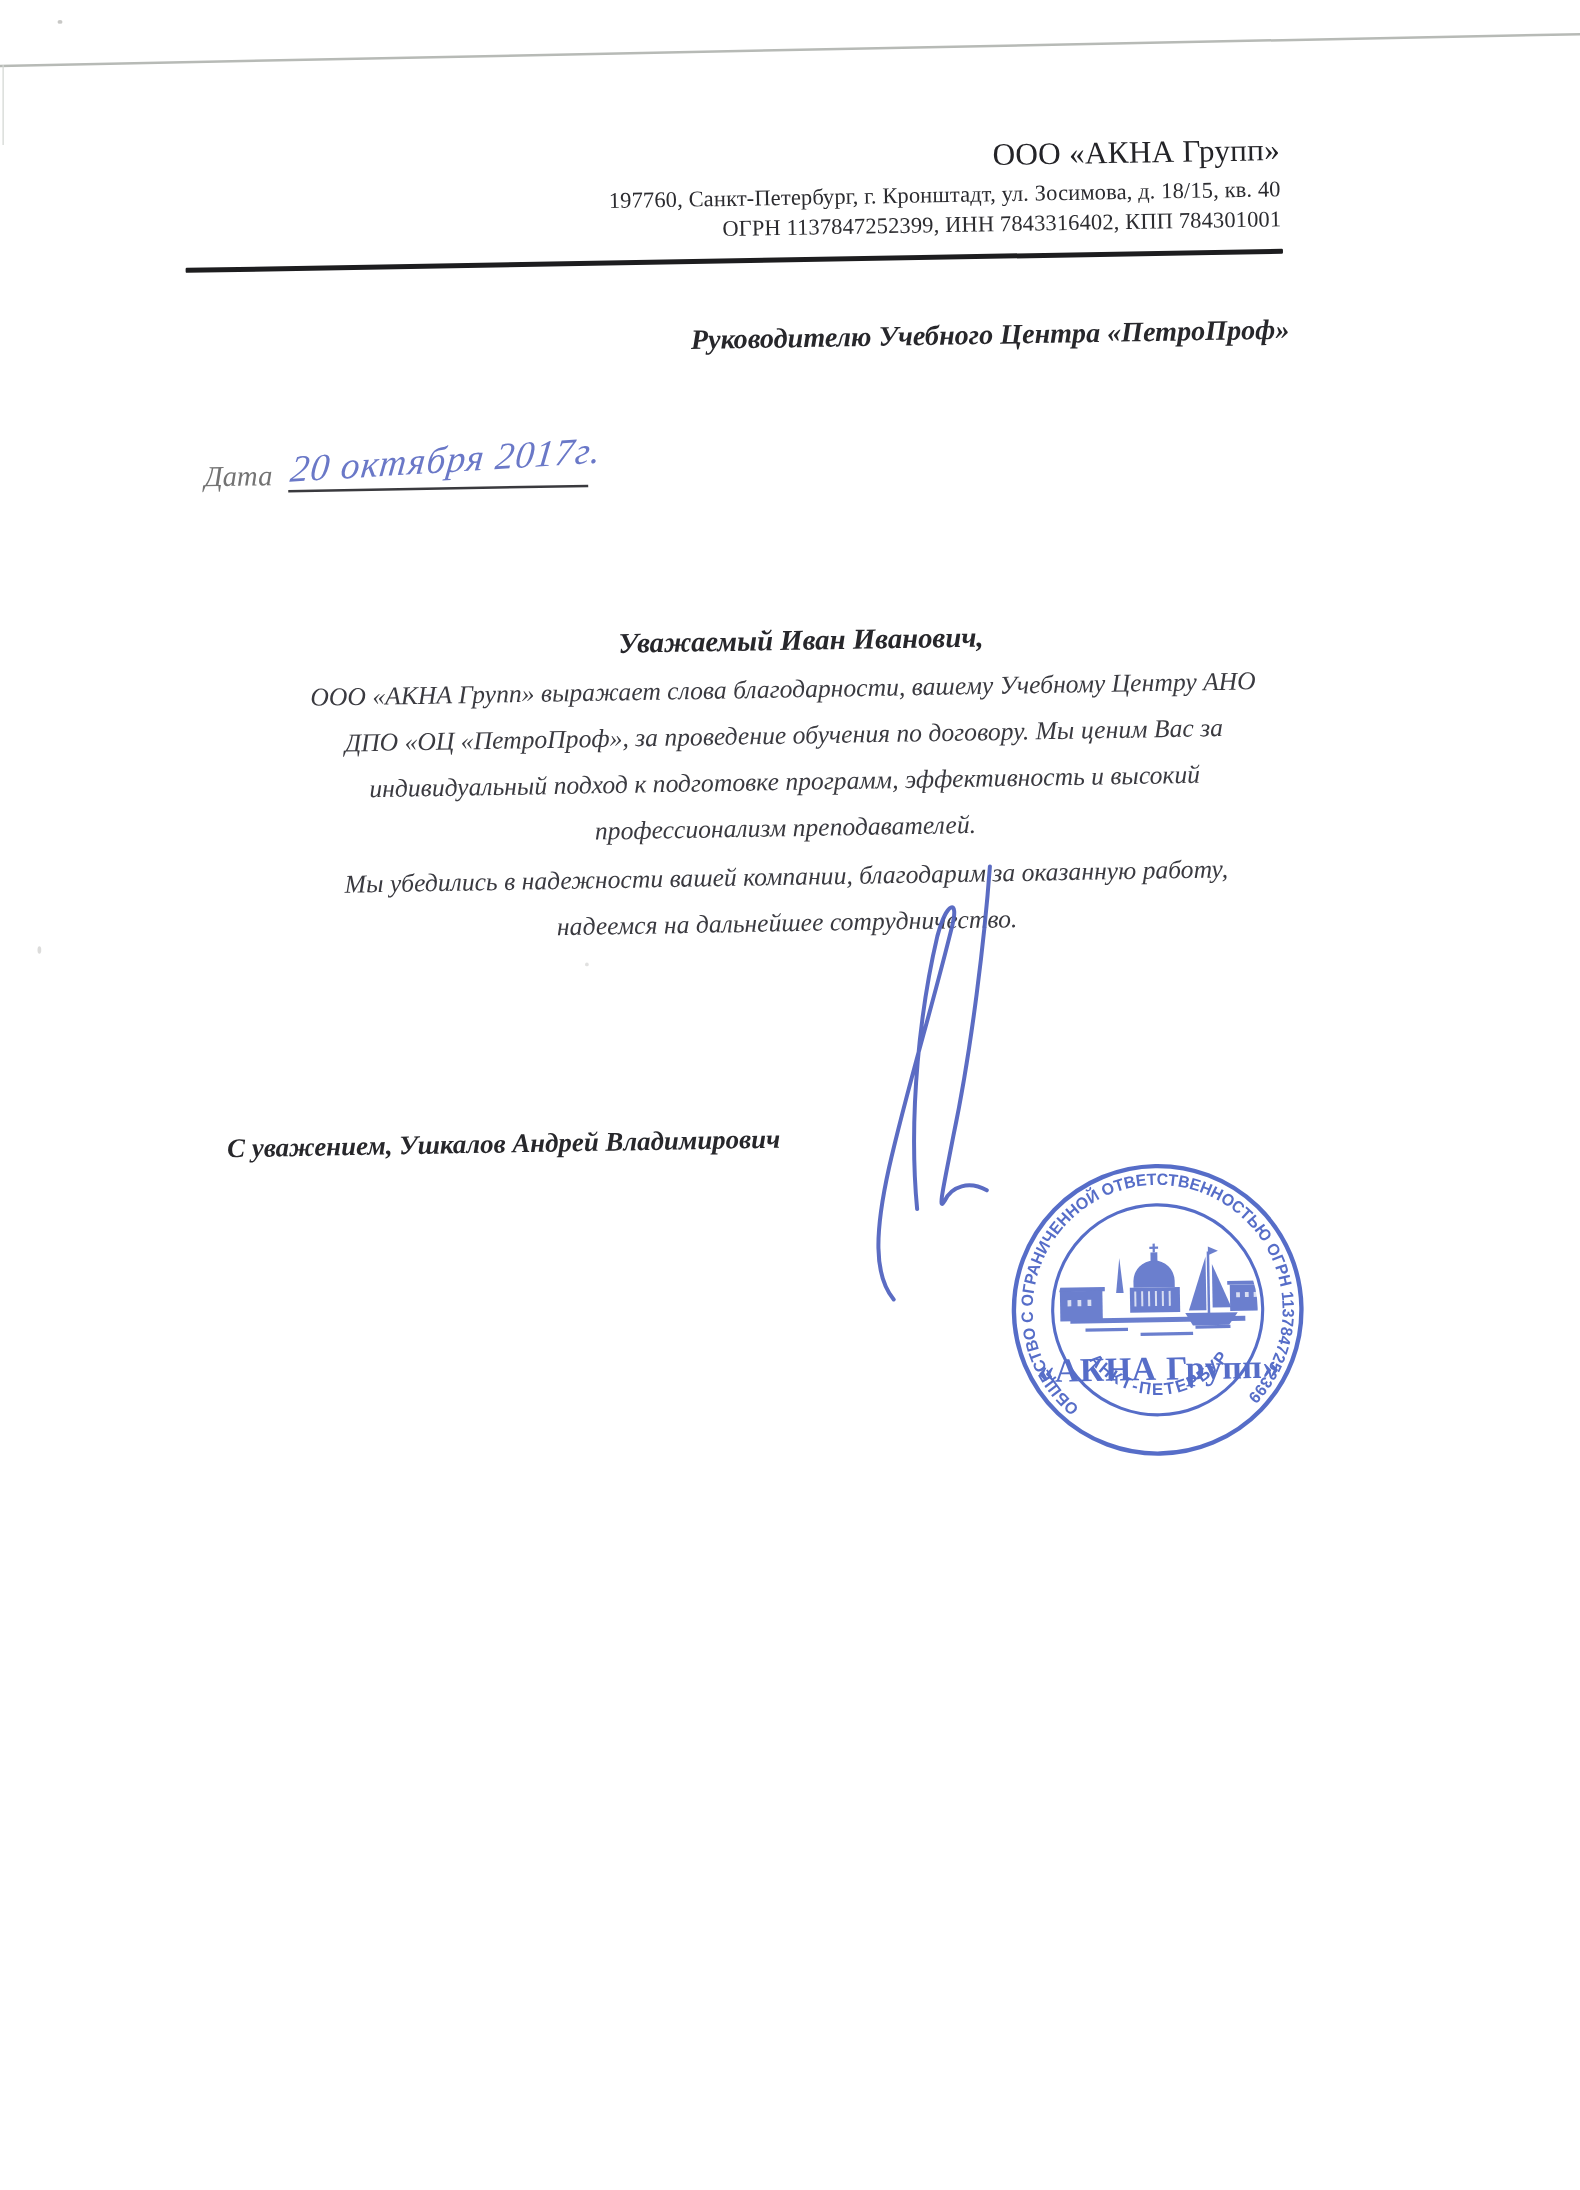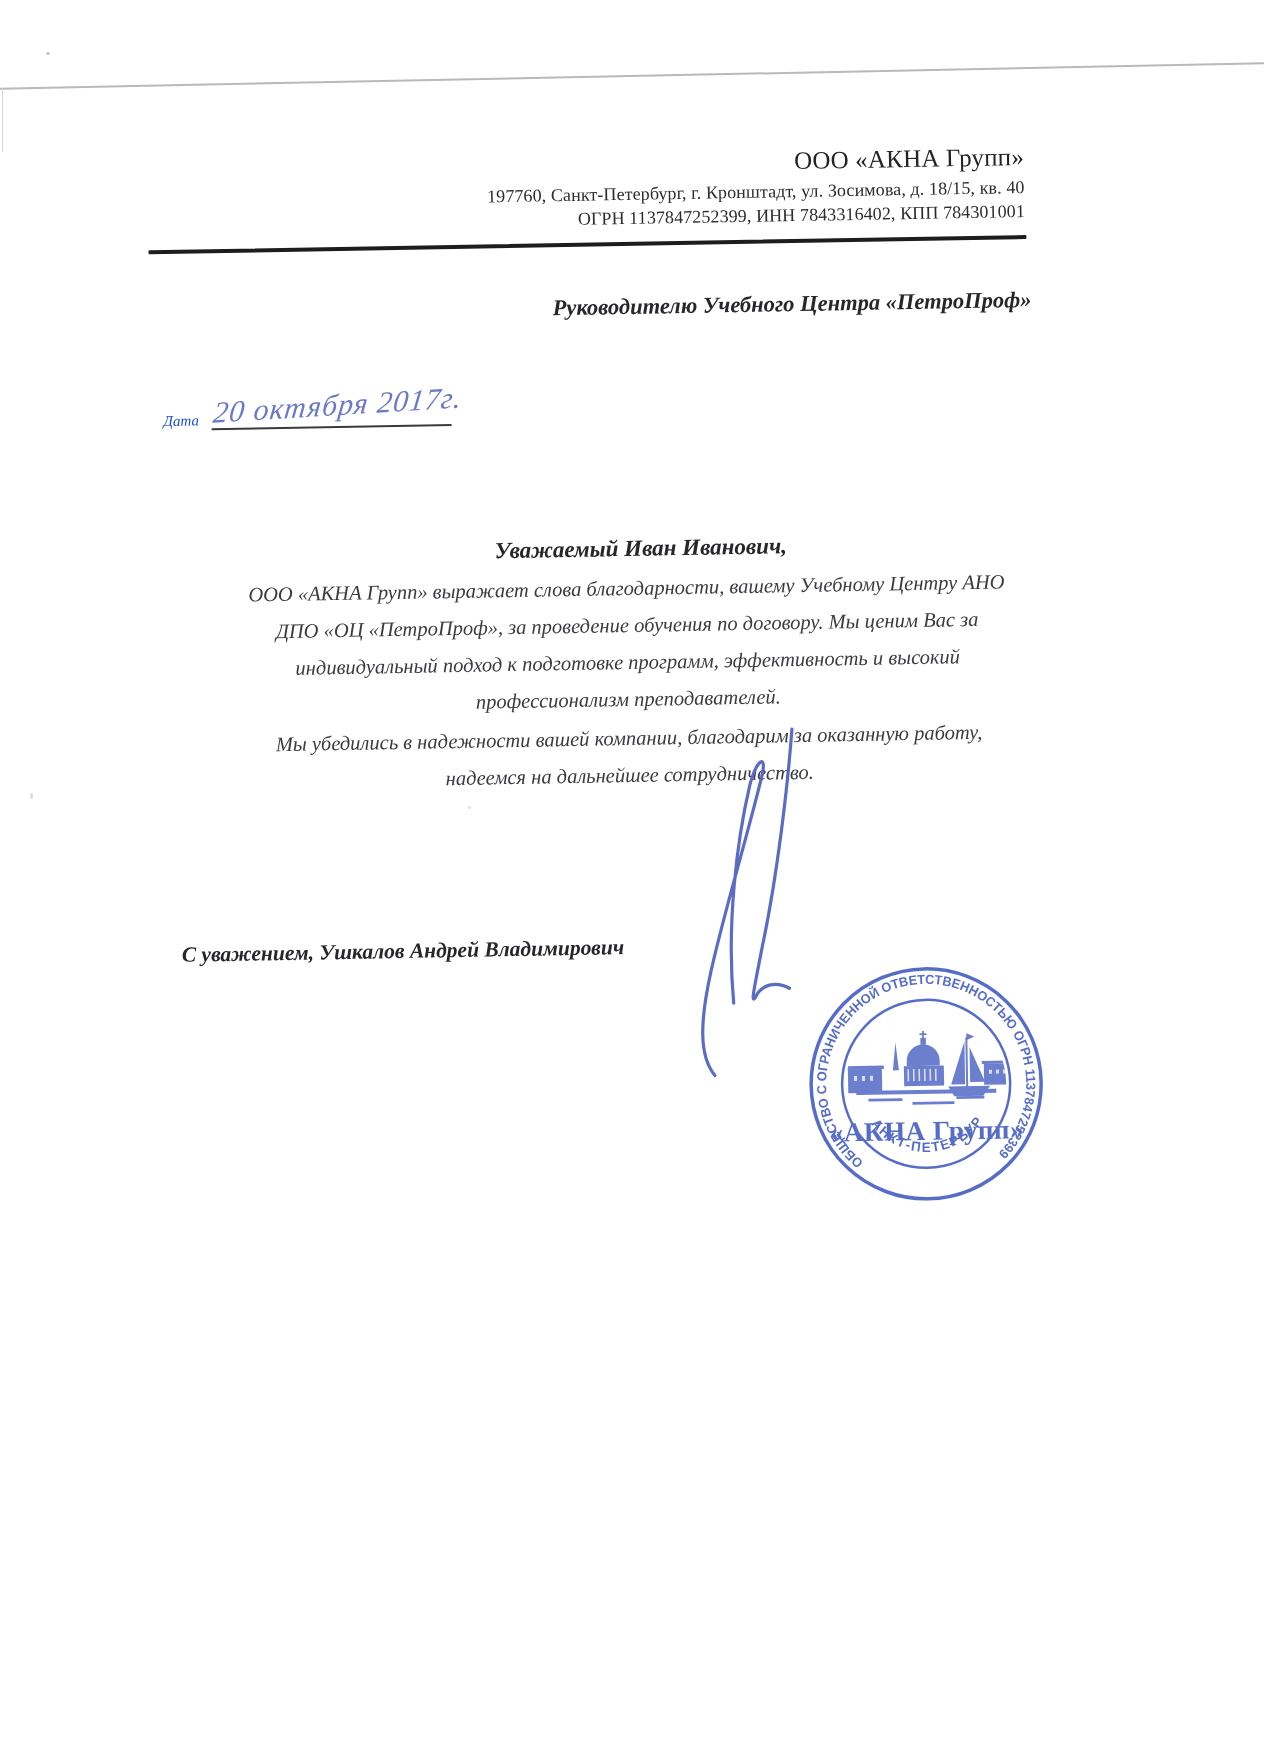--- a/index.html
+++ b/index.html
@@ -2,39 +2,39 @@
 <html><head>
 <meta charset="utf-8">
 <style>
   html,body{margin:0;padding:0;}
   body{
     width:1264px;height:1752px;position:relative;overflow:hidden;
     background:#ffffff;
     font-family:"Liberation Serif","DejaVu Serif",serif;
     color:#2e2e32;
   }
-  .page{position:absolute;inset:0;margin-top:36px;}
+  .page{position:absolute;inset:0;}
   
   .scan-top-line{position:absolute;left:-4px;top:39px;width:1274px;height:1.6px;background:#b7bab6;transform:rotate(-1.15deg);}
   .scan-left-edge{position:absolute;left:2px;top:52px;width:1.2px;height:64px;background:#d4d7d3;}
   .speck{position:absolute;background:#9a9a98;border-radius:50%;opacity:.55;}
   .speck.a{left:46px;top:16px;width:4px;height:3px;}
   .speck.b{left:30px;top:757px;width:3px;height:6px;opacity:.35;}
   .speck.c{left:468px;top:770px;width:3px;height:3px;opacity:.3;}
   
   .rot{position:absolute;inset:0;transform:rotate(-1deg);transform-origin:0px 876px;}
   
   .letterhead{position:absolute;right:227px;top:126px;text-align:right;line-height:1.0;}
   .company{font-size:25px;color:#242428;letter-spacing:.2px;margin-bottom:9px;}
   .addr,.reg{font-size:18px;color:#2c2c30;margin-top:6px;letter-spacing:.1px;}
   .header-divider{position:absolute;left:160px;top:217px;width:878px;height:4px;background:#1d1d1f;border-radius:1px;}
   .addressee{position:absolute;right:222px;top:269px;font-size:22.5px;font-weight:bold;font-style:italic;color:#27272b;}
   
   .date-row{position:absolute;left:172px;top:366px;white-space:nowrap;}
-  .date-label{font-size:15px;font-style:italic;color:#1d4ed8;}
+  .date-label{font-size:23px;font-style:italic;color:#737373;}
   .date-line{display:inline-block;width:240px;border-bottom:2px solid #3a3a3e;margin-left:12px;height:30px;vertical-align:baseline;}
   .handwritten-date{
     display:inline-block;position:relative;top:-8px;left:2px;
     font-size:30px;font-style:italic;color:#5a6ac2;
     transform:rotate(-2.5deg) skewX(-10deg);letter-spacing:1px;opacity:.9;
     white-space:nowrap;
   }
   .salutation{position:absolute;left:140px;top:511px;width:1014px;text-align:center;
     font-size:23px;font-weight:bold;font-style:italic;color:#27272b;}
   .para{position:absolute;left:150px;width:964px;text-align:center;font-style:italic;

